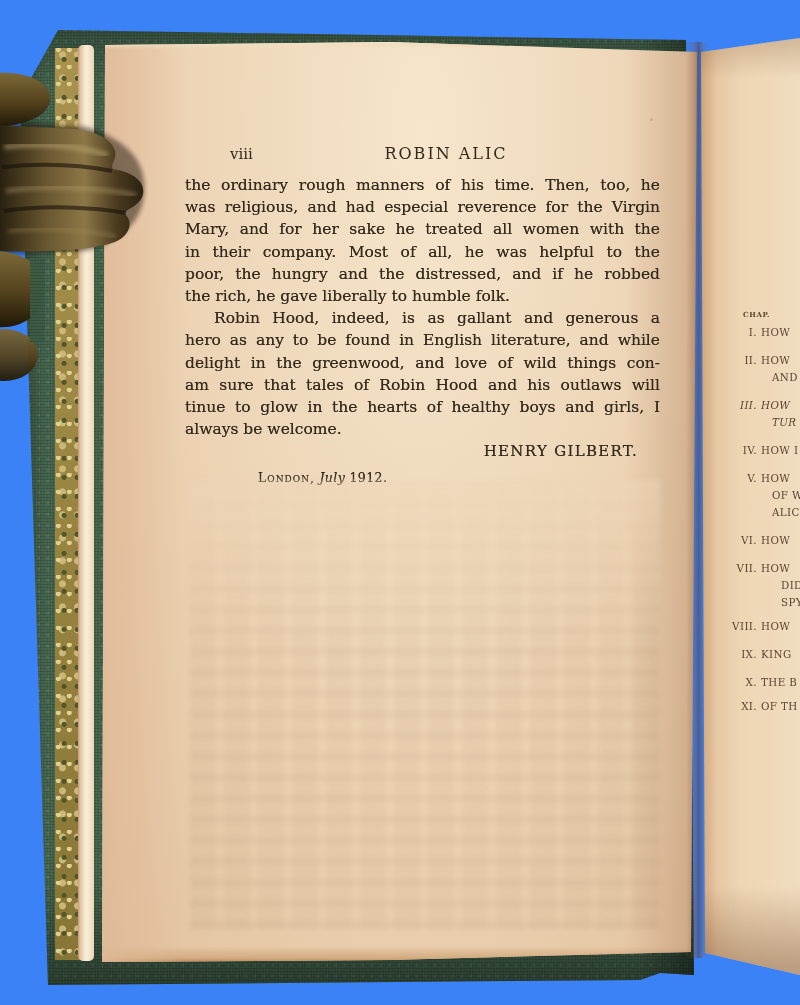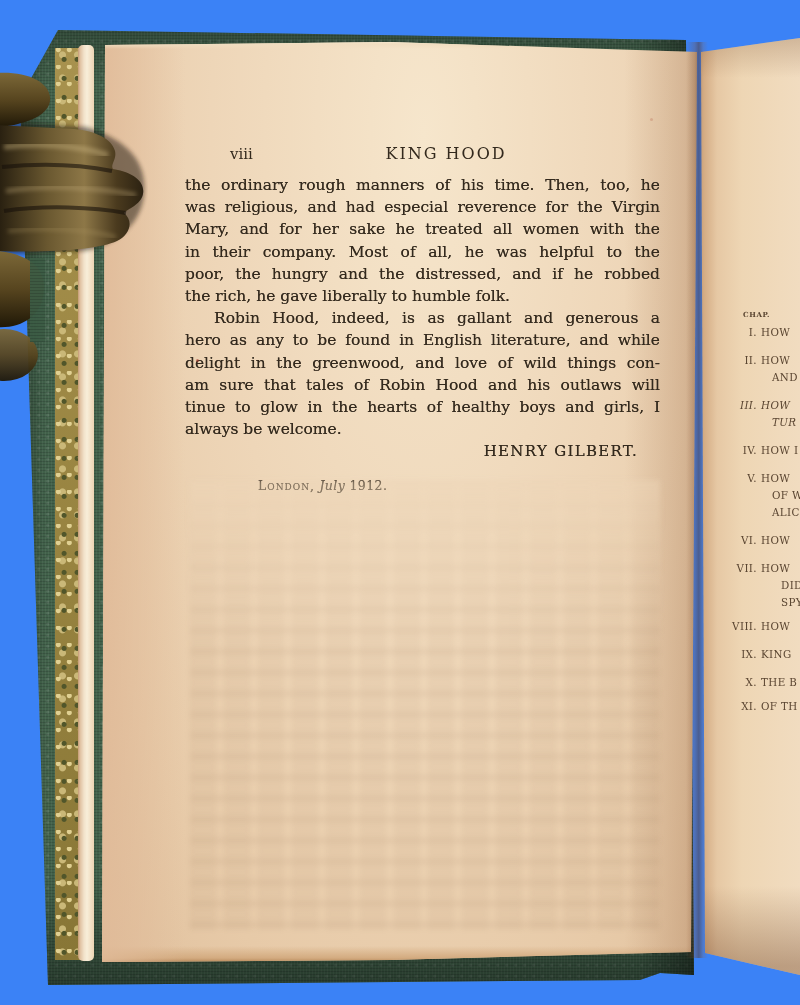--- a/index.html
+++ b/index.html
@@ -45,21 +45,21 @@
   .pagenum{position:absolute;left:140px;top:105px;font-size:15px;color:#33291d;}
   .running-title{position:absolute;left:276px;top:104px;width:160px;text-align:center;
     font-size:16px;letter-spacing:2px;color:#33291d;}
 
   .textblock{position:absolute;left:95px;top:134px;width:475px;
     font-size:15.5px;line-height:22.2px;color:#33291d;text-shadow:0 0 .5px rgba(51,41,29,.75);}
   .bline{text-align:justify;text-align-last:justify;overflow:hidden;}
   .bline.last{text-align-last:left;}
   .bline.ind{text-indent:29px;}
   .sig{text-align:right;padding-right:22px;font-size:15px;letter-spacing:1.3px;}
-  .dateline{margin-top:12px;padding-left:73px;font-size:12.5px;letter-spacing:.4px;}
+  .dateline{margin-top:4px;padding-left:73px;font-size:12.5px;letter-spacing:.4px;}
   .dateline .sc{font-variant:small-caps;letter-spacing:1px;}
   .dateline .it{font-style:italic;}
 
   .showthrough{position:absolute;left:100px;top:440px;width:470px;height:450px;
     filter:blur(2.5px);opacity:.5;
     background:
       linear-gradient(180deg,rgba(238,214,184,.95) 0,rgba(238,214,184,0) 38%),
       repeating-linear-gradient(90deg,rgba(146,112,82,.12) 0 26px,rgba(146,112,82,0) 26px 34px),
       repeating-linear-gradient(180deg,rgba(146,112,82,.15) 0 7px,rgba(146,112,82,0) 7px 21px);}
   .speck{position:absolute;width:3px;height:3px;border-radius:50%;background:rgba(158,48,32,.55);}
@@ -97,21 +97,21 @@
 <body>
 
 <div class="scene">
 
   <div class="cover"></div>
   <div class="marble"></div>
   <div class="edge-stack"></div>
 
   <div class="page-left">
     <span class="pagenum">viii</span>
-    <span class="running-title">KING HOOD</span>
+    <span class="running-title">ROBIN ALIC</span>
 
     <div class="textblock">
       <div class="bline">the ordinary rough manners of his time.  Then, too, he</div>
         <div class="bline">was religious, and had especial reverence for the Virgin</div>
         <div class="bline">Mary, and for her sake he treated all women with the</div>
         <div class="bline">in their company.  Most of all, he was helpful to the</div>
         <div class="bline">poor, the hungry and the distressed, and if he robbed</div>
         <div class="bline last">the rich, he gave liberally to humble folk.</div>
         <div class="bline ind">Robin Hood, indeed, is as gallant and generous a</div>
         <div class="bline">hero as any to be found in English literature, and while</div>

